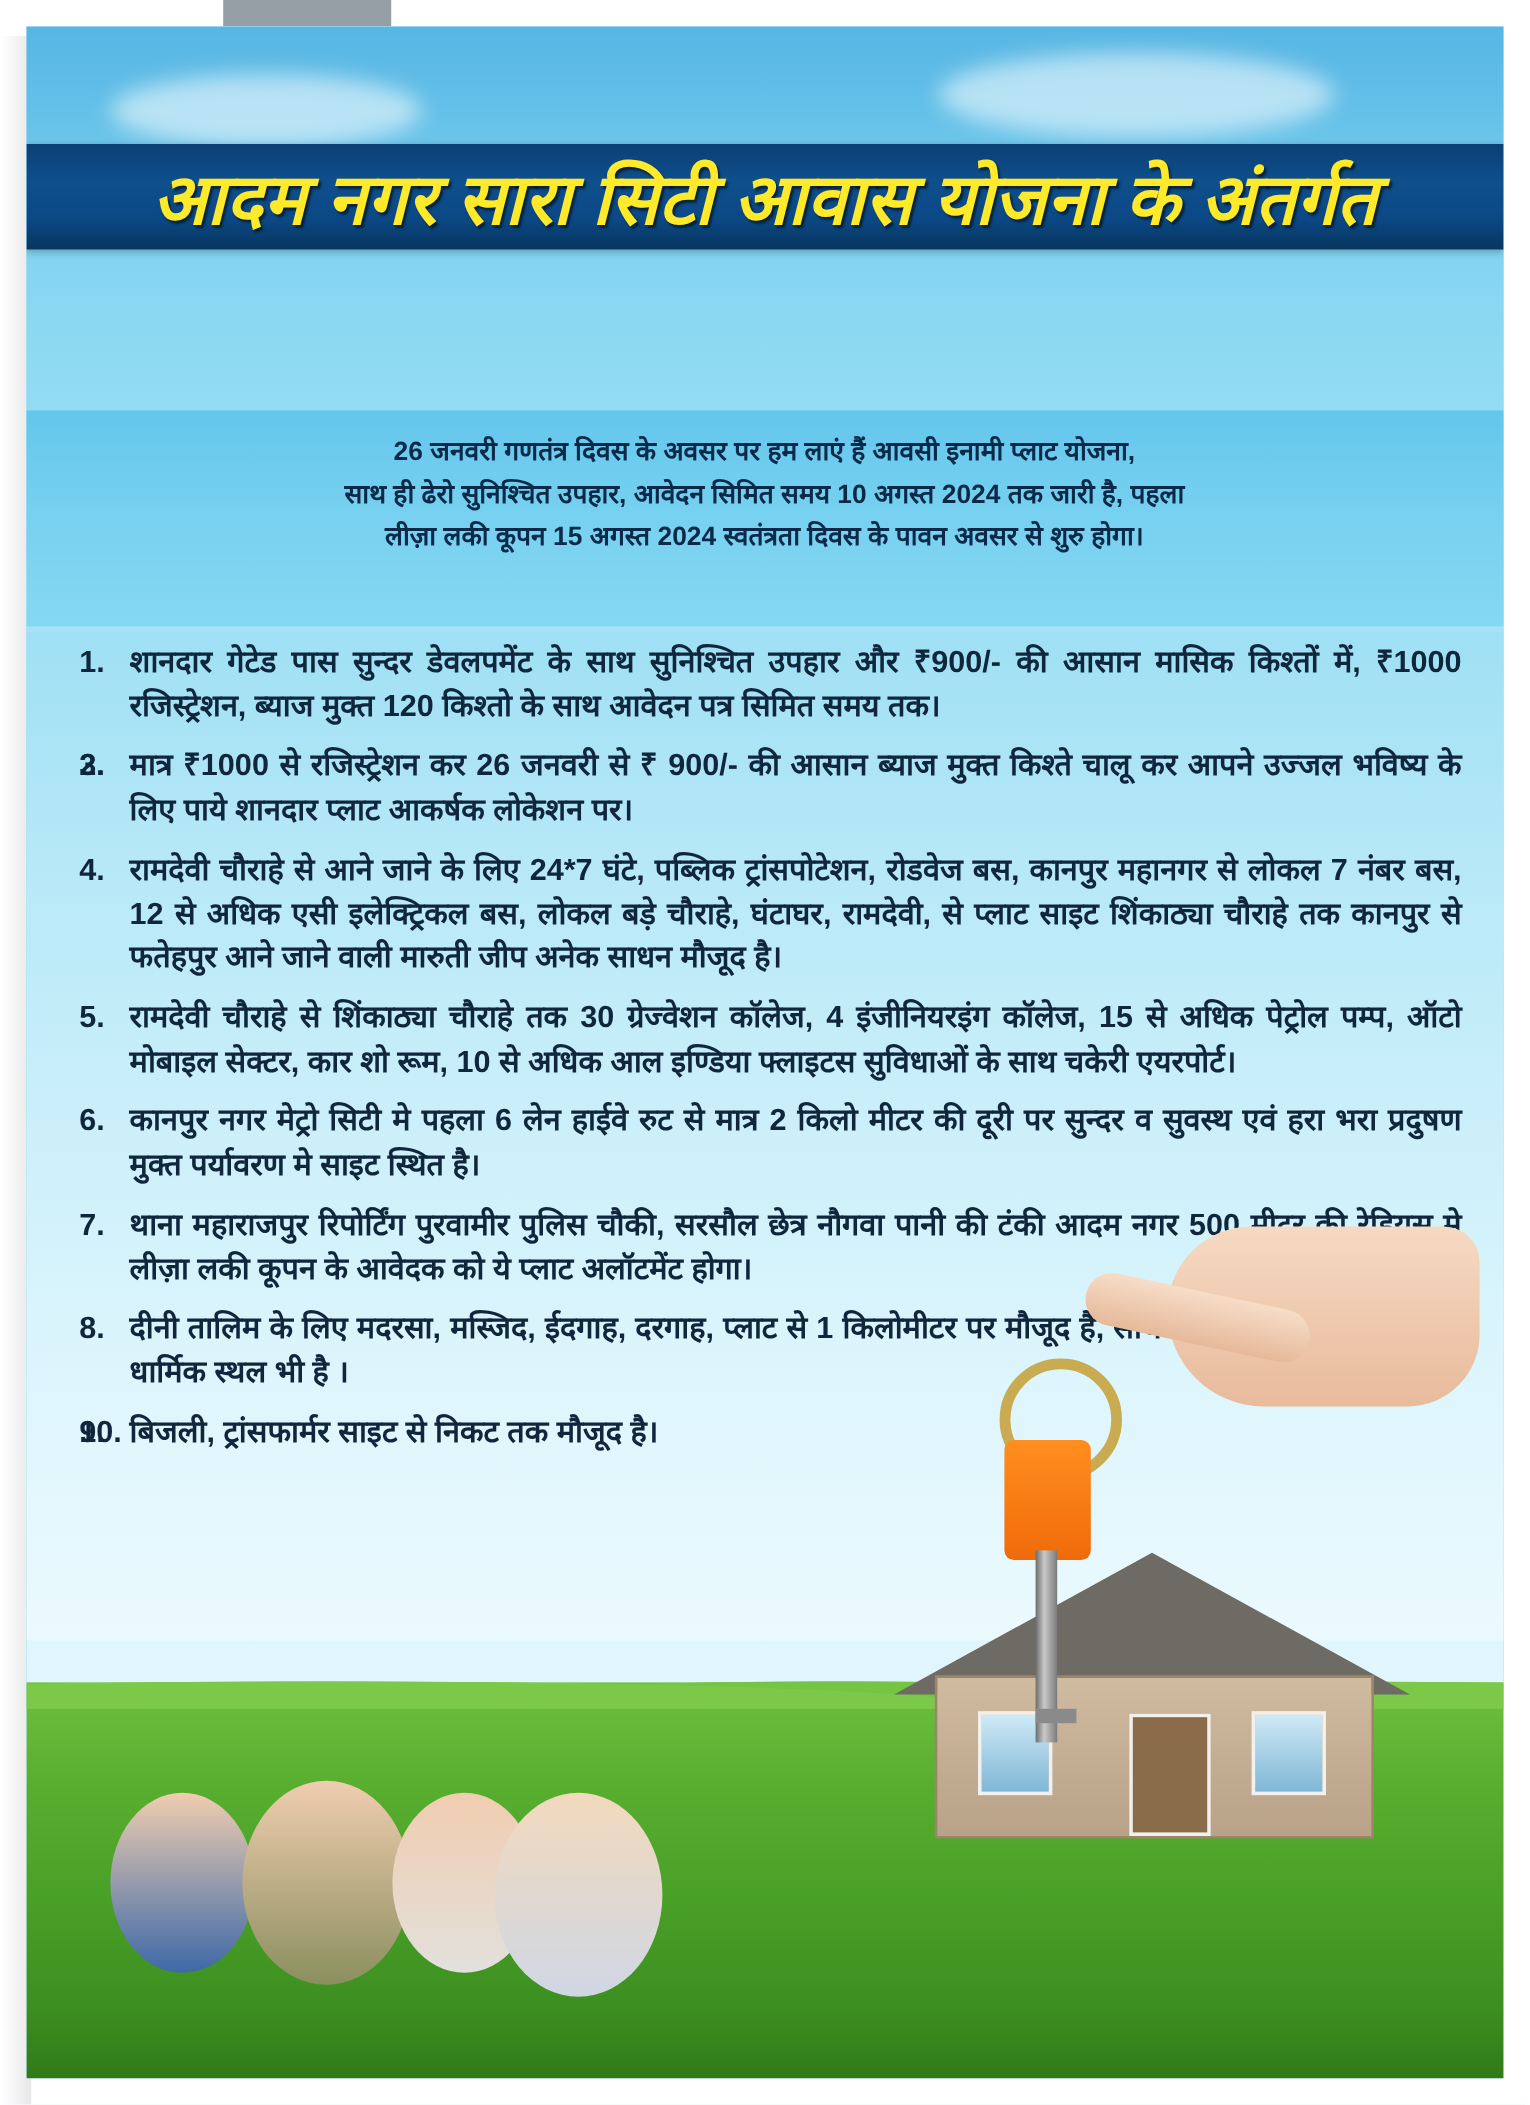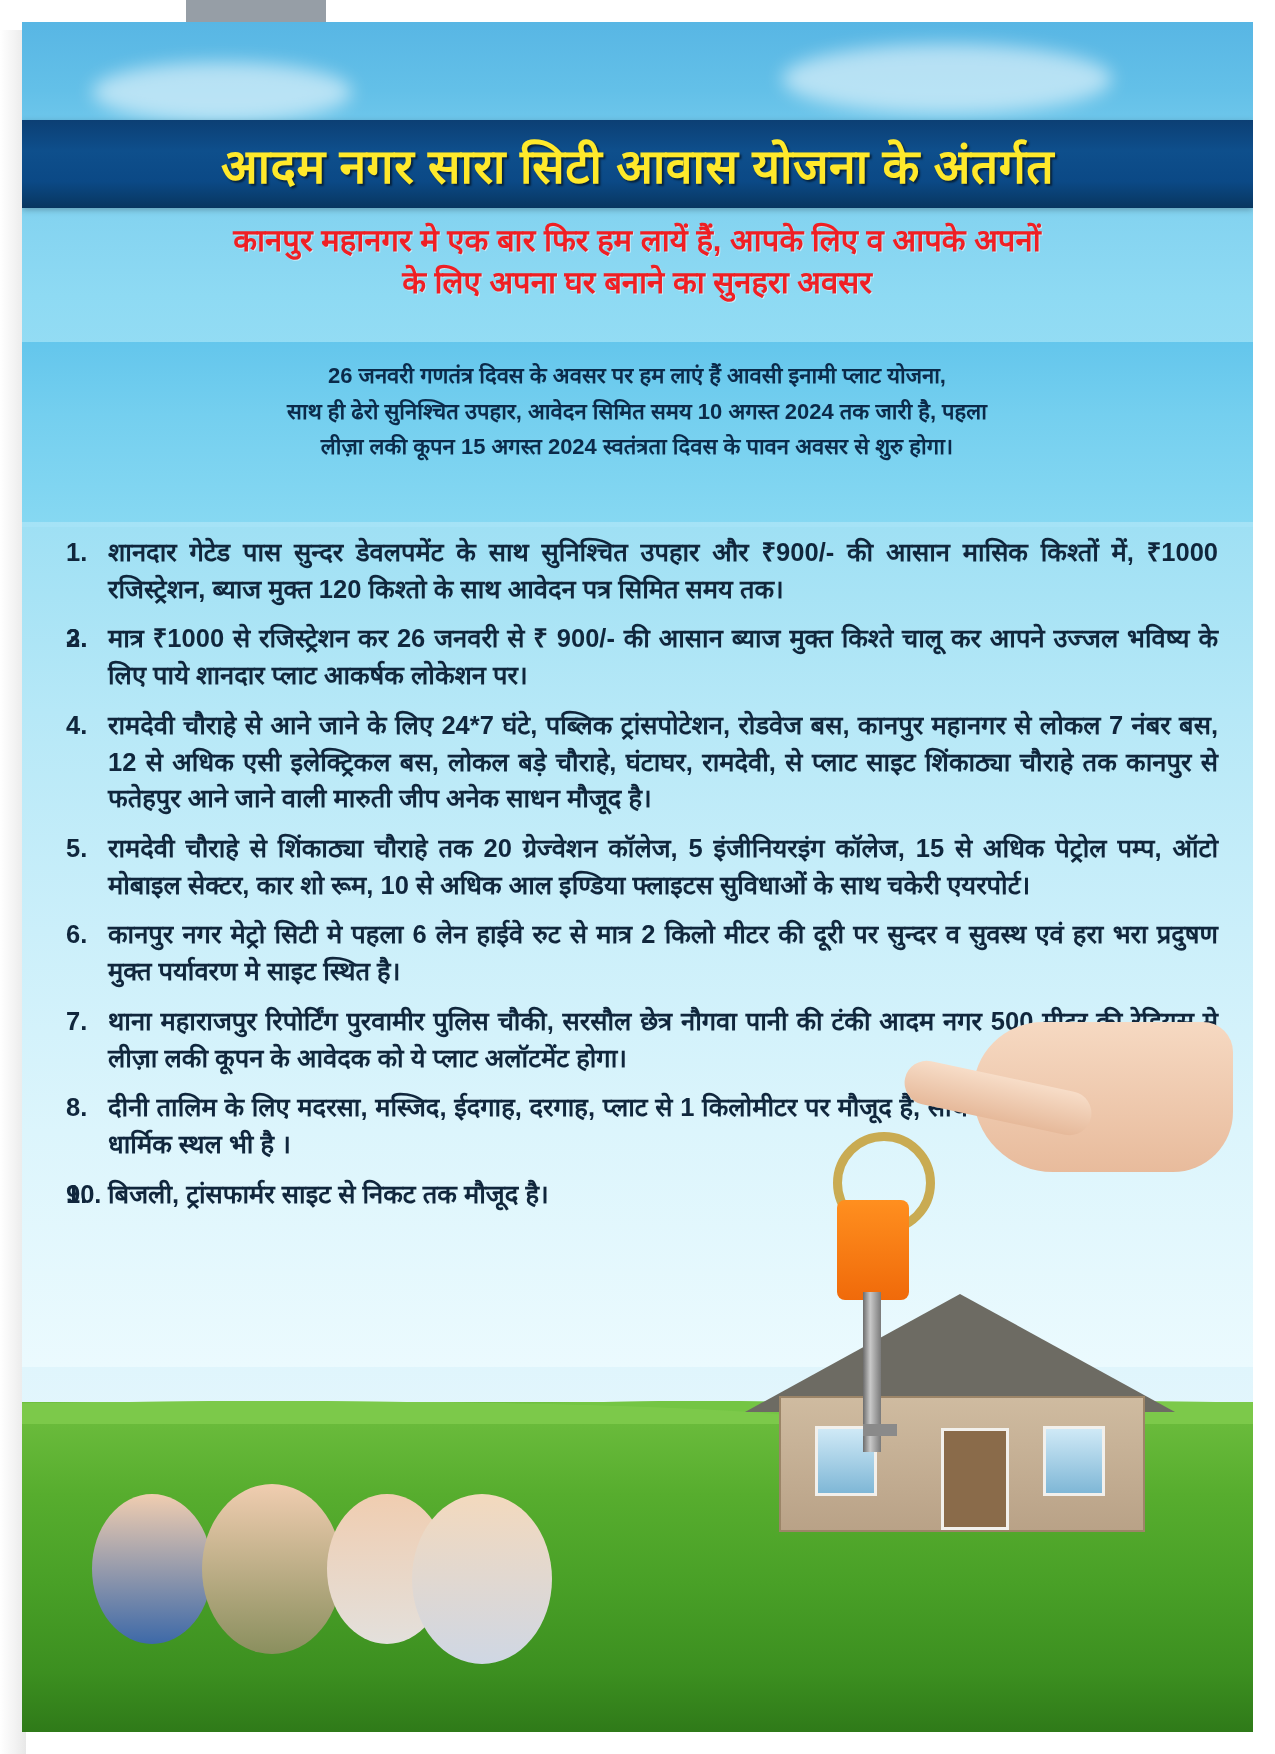--- a/index.html
+++ b/index.html
@@ -44,26 +44,27 @@
   .cloud{position:absolute;background:rgba(255,255,255,.55);border-radius:50%;filter:blur(9px);}
   
   .title-band{
     position:absolute;left:0;top:98px;width:1231px;height:88px;
     background:linear-gradient(to bottom,#0c3f74 0%,#0e4f8c 35%,#0b4986 70%,#08365f 100%);
     display:flex;align-items:center;justify-content:center;
     box-shadow:0 2px 6px rgba(0,0,0,.25);
   }
   .title-band h1{
     margin:0;
-    font-size:48px;
+    font-size:59px;
     font-weight:bold;
     color:#ffe92b;
     letter-spacing:.5px;
     text-shadow:2px 2px 2px rgba(0,0,0,.55);
     white-space:nowrap;
+    font-style:italic;
   }
   
   .subtitle{
     position:absolute;left:40px;top:198px;width:1150px;
     text-align:center;
     color:#ef1f24;
     font-size:31px;
     font-weight:bold;
     line-height:1.34;
     text-shadow:1px 1px 0 rgba(255,255,255,.5);
@@ -196,24 +197,20 @@
 
     <div class="sky"></div>
     <div class="cloud" style="left:70px;top:40px;width:260px;height:60px;"></div>
     <div class="cloud" style="left:760px;top:22px;width:330px;height:70px;"></div>
     <div class="cloud" style="left:420px;top:1180px;width:300px;height:70px;opacity:.45;"></div>
 
     <div class="title-band">
       <h1>आदम नगर सारा सिटी आवास योजना के अंतर्गत</h1>
     </div>
 
-    <div class="subtitle">
-      <div>कानपुर महानगर मे एक बार फिर हम लायें हैं, आपके लिए व आपके अपनों</div>
-      <div>के लिए अपना घर बनाने का सुनहरा अवसर</div>
-    </div>
 
     <div class="info-band"></div>
     <div class="info-text">
       <div>26 जनवरी गणतंत्र दिवस के अवसर पर हम लाएं हैं आवसी इनामी प्लाट योजना,</div>
       <div>साथ ही ढेरो सुनिश्चित उपहार, आवेदन सिमित समय 10 अगस्त 2024 तक जारी है, पहला</div>
       <div>लीज़ा लकी कूपन 15 अगस्त 2024 स्वतंत्रता दिवस के पावन अवसर से शुरु होगा।</div>
     </div>
 
     <div class="body-wrap"></div>
     <ol class="points">
@@ -227,21 +224,21 @@
       <li>
         <span class="num">3.</span>
         <span>मात्र ₹1000 से रजिस्ट्रेशन कर 26 जनवरी से ₹ 900/- की आसान ब्याज मुक्त किश्ते चालू कर आपने उज्जल भविष्य के लिए पाये शानदार प्लाट आकर्षक लोकेशन पर।</span>
       </li>
       <li>
         <span class="num">4.</span>
         <span>रामदेवी चौराहे से आने जाने के लिए 24*7 घंटे, पब्लिक ट्रांसपोटेशन, रोडवेज बस, कानपुर महानगर से लोकल 7 नंबर बस, 12 से अधिक एसी इलेक्ट्रिकल बस, लोकल बड़े चौराहे, घंटाघर, रामदेवी, से प्लाट साइट शिंकाठ्या चौराहे तक कानपुर से फतेहपुर आने जाने वाली मारुती जीप अनेक साधन मौजूद है।</span>
       </li>
       <li>
         <span class="num">5.</span>
-        <span>रामदेवी चौराहे से शिंकाठ्या चौराहे तक 20 ग्रेज्वेशन कॉलेज, 5 इंजीनियरइंग कॉलेज, 15 से अधिक पेट्रोल पम्प, ऑटो मोबाइल सेक्टर, कार शो रूम, 10 से अधिक आल इण्डिया फ्लाइटस सुविधाओं के साथ चकेरी एयरपोर्ट।</span>
+        <span>रामदेवी चौराहे से शिंकाठ्या चौराहे तक 30 ग्रेज्वेशन कॉलेज, 4 इंजीनियरइंग कॉलेज, 15 से अधिक पेट्रोल पम्प, ऑटो मोबाइल सेक्टर, कार शो रूम, 10 से अधिक आल इण्डिया फ्लाइटस सुविधाओं के साथ चकेरी एयरपोर्ट।</span>
       </li>
       <li>
         <span class="num">6.</span>
         <span>कानपुर नगर मेट्रो सिटी मे पहला 6 लेन हाईवे रुट से मात्र 2 किलो मीटर की दूरी पर सुन्दर व सुवस्थ एवं हरा भरा प्रदुषण मुक्त पर्यावरण मे साइट स्थित है।</span>
       </li>
       <li>
         <span class="num">7.</span>
         <span>थाना महाराजपुर रिपोर्टिंग पुरवामीर पुलिस चौकी, सरसौल छेत्र नौगवा पानी की टंकी आदम नगर 500 मीटर की रेडियस मे लीज़ा लकी कूपन के आवेदक को ये प्लाट अलॉटमेंट होगा।</span>
       </li>
       <li>

